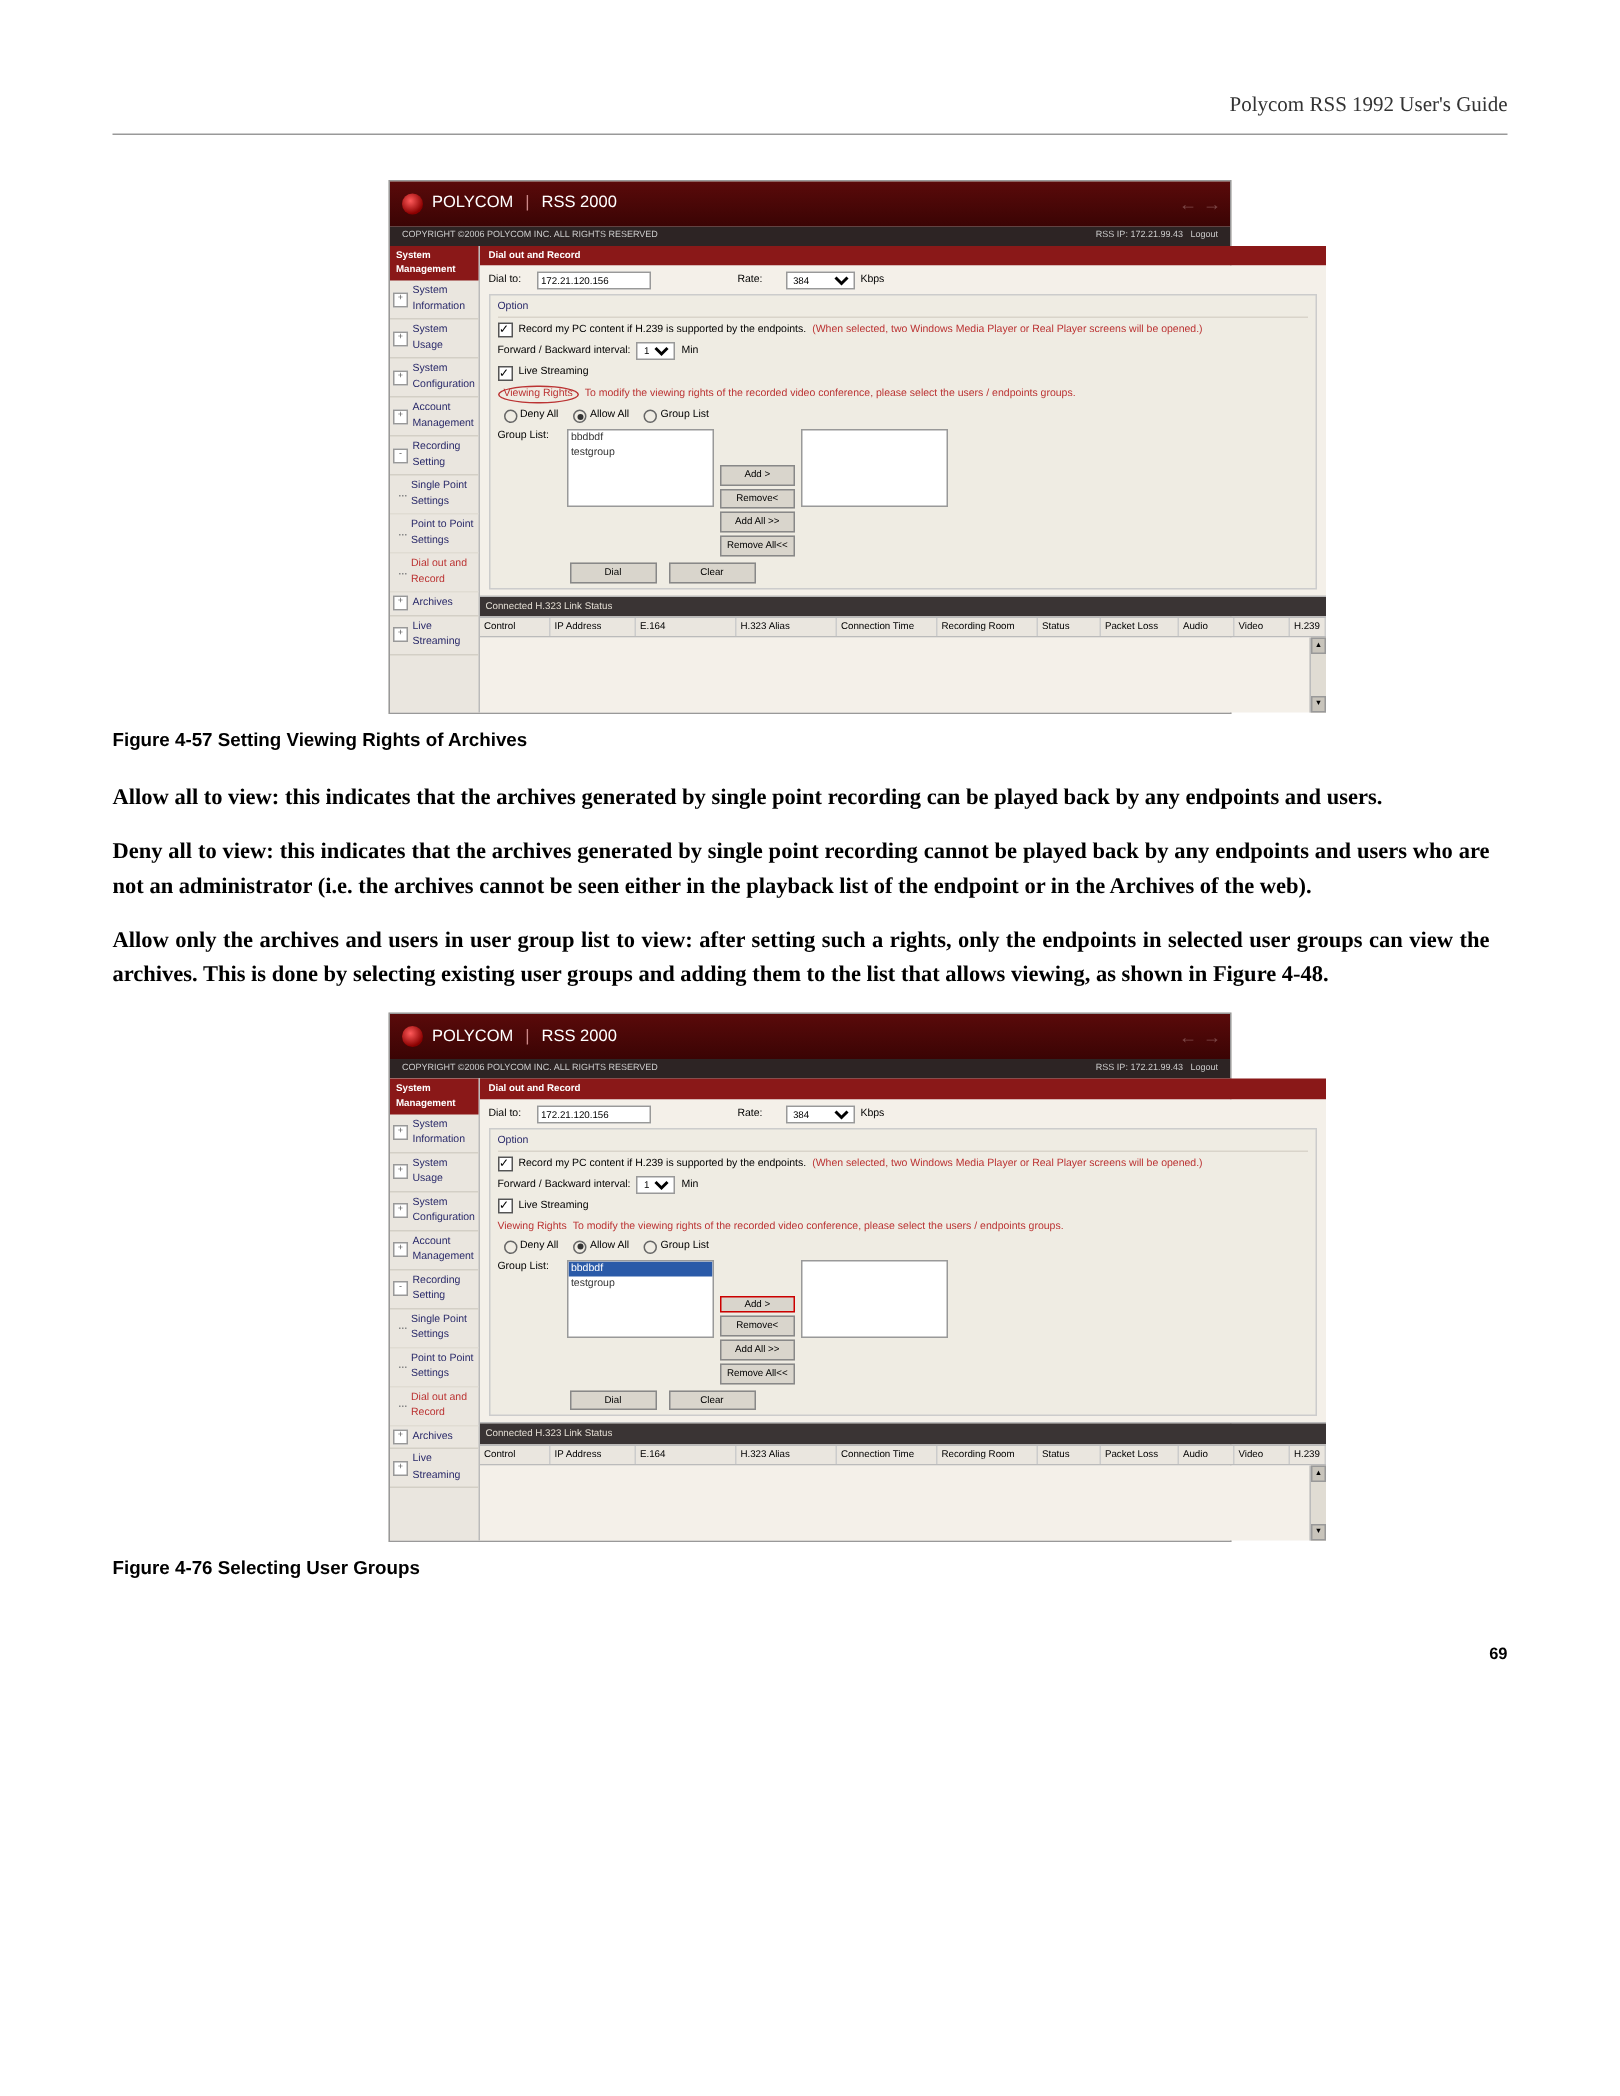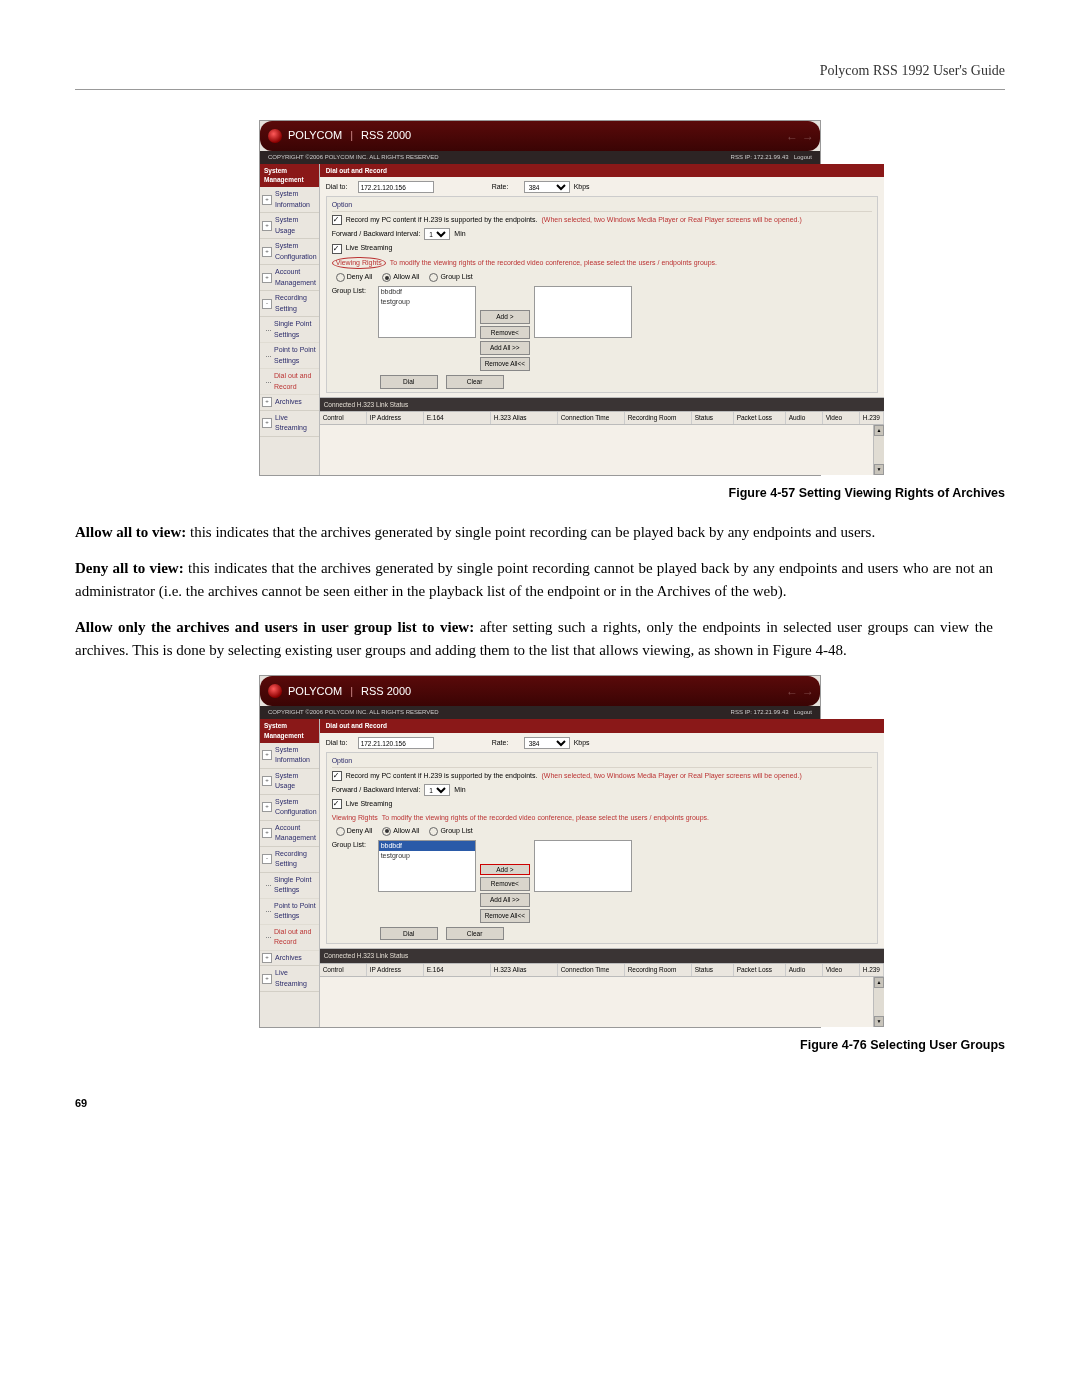--- a/index.html
+++ b/index.html
@@ -34,21 +34,20 @@
     background: linear-gradient(#5a0a0a,#3a0404);
     color: #fff;
     padding: 4px 8px;
     display: flex;
     align-items: center;
     gap: 6px;
     font-size: 11px;
     font-family: 'Trebuchet MS', sans-serif;
     position: relative;
     height: 22px;
-    border-radius: 12px;
   }
   .app-header .logo {
     width: 14px;
     height: 14px;
     background: radial-gradient(circle at 40% 35%, #ff5a5a 0%, #8a0000 70%);
     border-radius: 50%;
   }
   .app-header .divider {
     color: #c88;
     margin: 0 2px;
@@ -221,29 +220,29 @@
   .th-h239{flex:1;}
   .table-body { height:50px; background:#f4f0e9; position:relative;}
   .table-body .scroll{
     position:absolute;right:0;top:0;bottom:0;width:10px;
     background:#e0dcd3;border-left:1px solid #bbb;
   }
   .table-body .scroll .arrow{
     height:9px;background:#c8c4bb;border:1px solid #999;text-align:center;line-height:8px;font-size:5px;
   }
   .figure-caption {
-    text-align:right;
+    text-align:left;
     font-family: Arial, sans-serif;
     font-size:12.5px;
     font-weight:bold;
     margin: 8px 0 18px 0;
   }
-  p.body-text { margin: 0 12px 14px 0; text-align:justify;}
+  p.body-text { margin: 0 12px 14px 0; text-align:justify;font-weight:bold;}
   .page-num {
-    text-align:left;
+    text-align:right;
     font-family: Arial, sans-serif;
     font-size:11px;
     font-weight:bold;
     margin-top:40px;
   }
   .nowrap{white-space:nowrap;}
   .ckbox{width:8px;height:8px;border:1px solid #555;background:#fff;display:inline-block;position:relative;}
   .ckbox.checked::after{content:"✓";position:absolute;left:0;top:-2px;font-size:8px;color:#000;}
   .redtext{color:#b33;}
   .redbox{border:1px solid #c00;padding:0 2px;}

